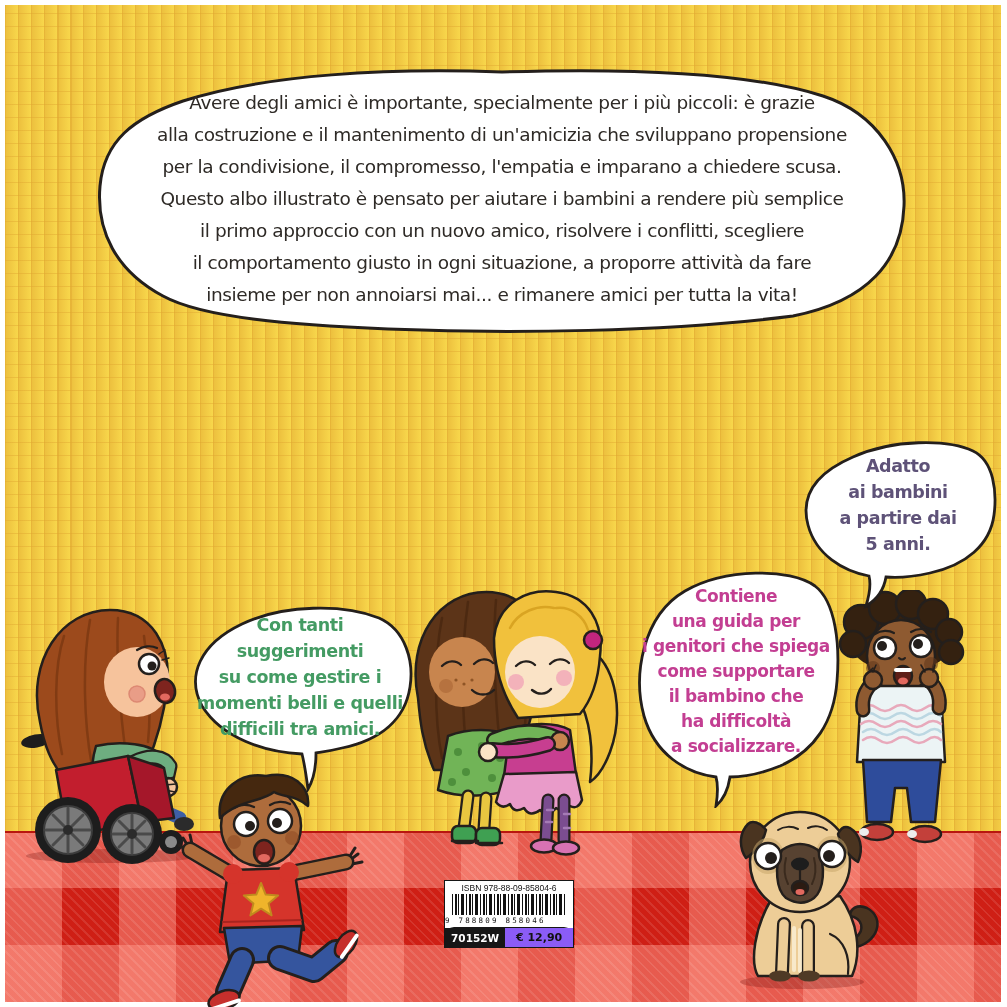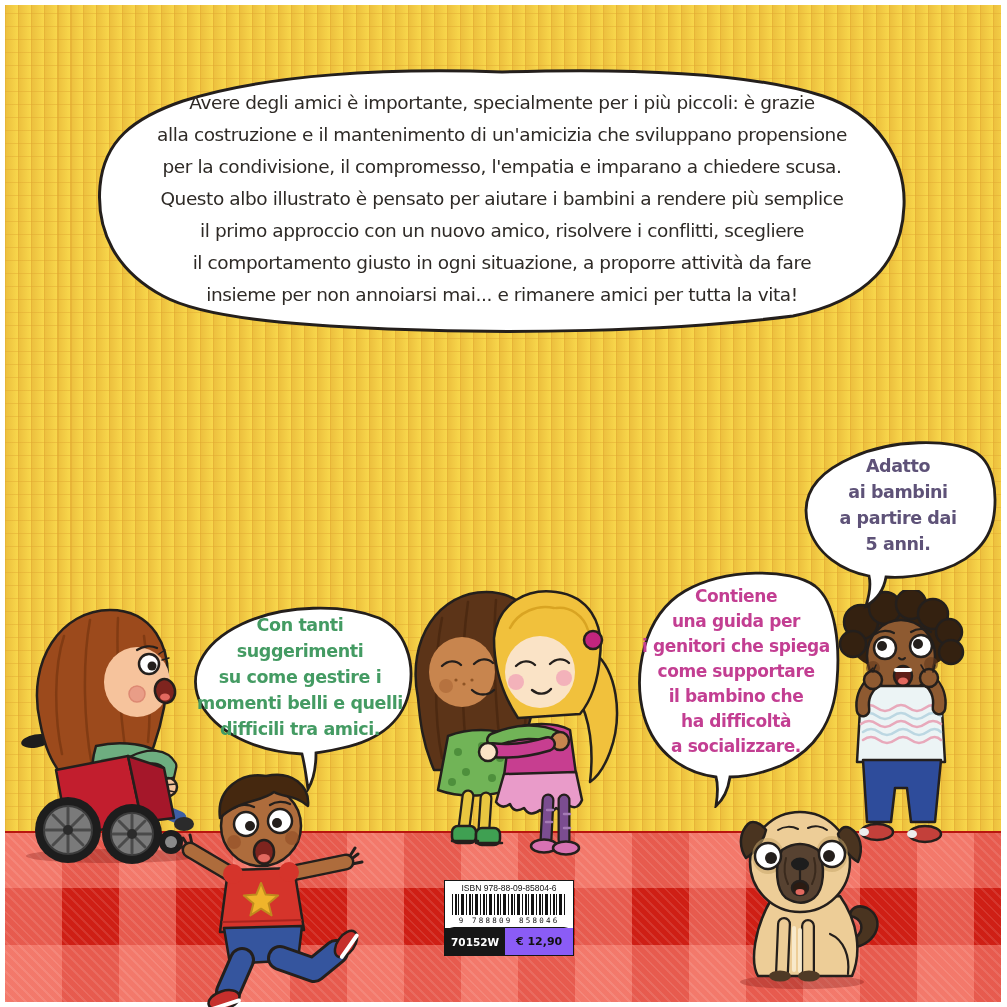--- a/index.html
+++ b/index.html
@@ -31,27 +31,27 @@
   .mid .bubble-text{font-size:18px;line-height:27px;color:#3B3633;padding:0 10px 48px;}
   .bubble.right{left:798px;top:437px;width:200px;height:172px;}
   .right .bubble-text{font-size:17.5px;line-height:26px;color:#5E5278;font-weight:600;padding:0 8px 36px;}
   .bubble.green{left:184px;top:602px;width:232px;height:190px;}
   .green .bubble-text{font-size:17.5px;line-height:26px;color:#449B63;font-weight:600;padding:0 8px 40px;}
   .bubble.pink{left:630px;top:566px;width:212px;height:242px;}
   .pink .bubble-text{font-size:17px;line-height:25px;color:#C33E92;font-weight:600;padding:0 8px 32px;}
   
   .char{position:absolute;z-index:3;}
   
-  .barcode-label{position:absolute;left:444px;top:880px;width:130px;height:76px;z-index:5;
+  .barcode-label{position:absolute;left:444px;top:880px;width:130px;height:68px;z-index:5;
     background:#fff;border:1.5px solid #161616;box-sizing:border-box;display:flex;flex-direction:column;}
   .isbn{font-size:8.5px;font-weight:500;color:#111;text-align:center;padding:2px 0 1px;
     font-family:"Liberation Sans",sans-serif;letter-spacing:0;}
   .bars{height:21px;margin:0 7px;
     background:repeating-linear-gradient(90deg,#111 0 1px,#fff 1px 3px,#111 3px 5px,#fff 5px 6px,#111 6px 7px,#fff 7px 9px,#111 9px 12px,#fff 12px 14px);}
-  .digits{font-size:7.5px;color:#111;text-align:center;letter-spacing:2.2px;
+  .digits{font-size:7.5px;color:#111;text-align:left;letter-spacing:2.2px;
     font-family:"DejaVu Sans Mono","Liberation Mono",monospace;padding:1px 0 2px;}
   .label-bottom{display:flex;flex:1;border-top:1.5px solid #161616;border-radius:9px;}
   .ed-code{flex:0 0 47%;background:#161616;color:#fff;font-weight:700;font-size:10.5px;
     display:flex;align-items:center;justify-content:center;}
   .price{flex:1;background:#8b5cf6;color:#111;font-weight:700;font-size:11px;
     display:flex;align-items:center;justify-content:center;}
 </style>
 </head>
 <body>
 

